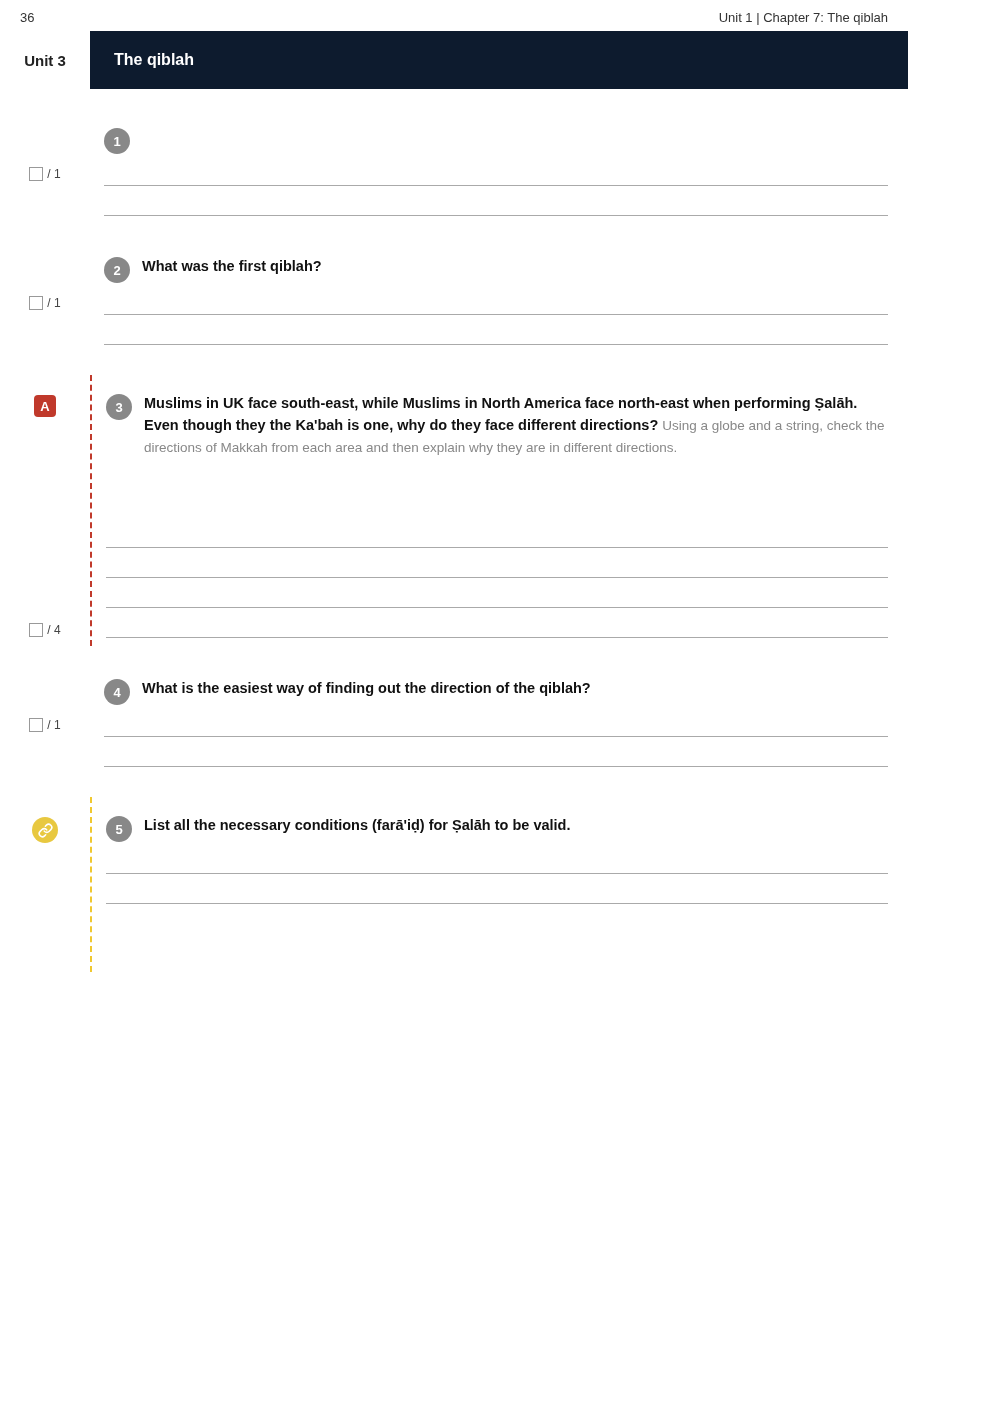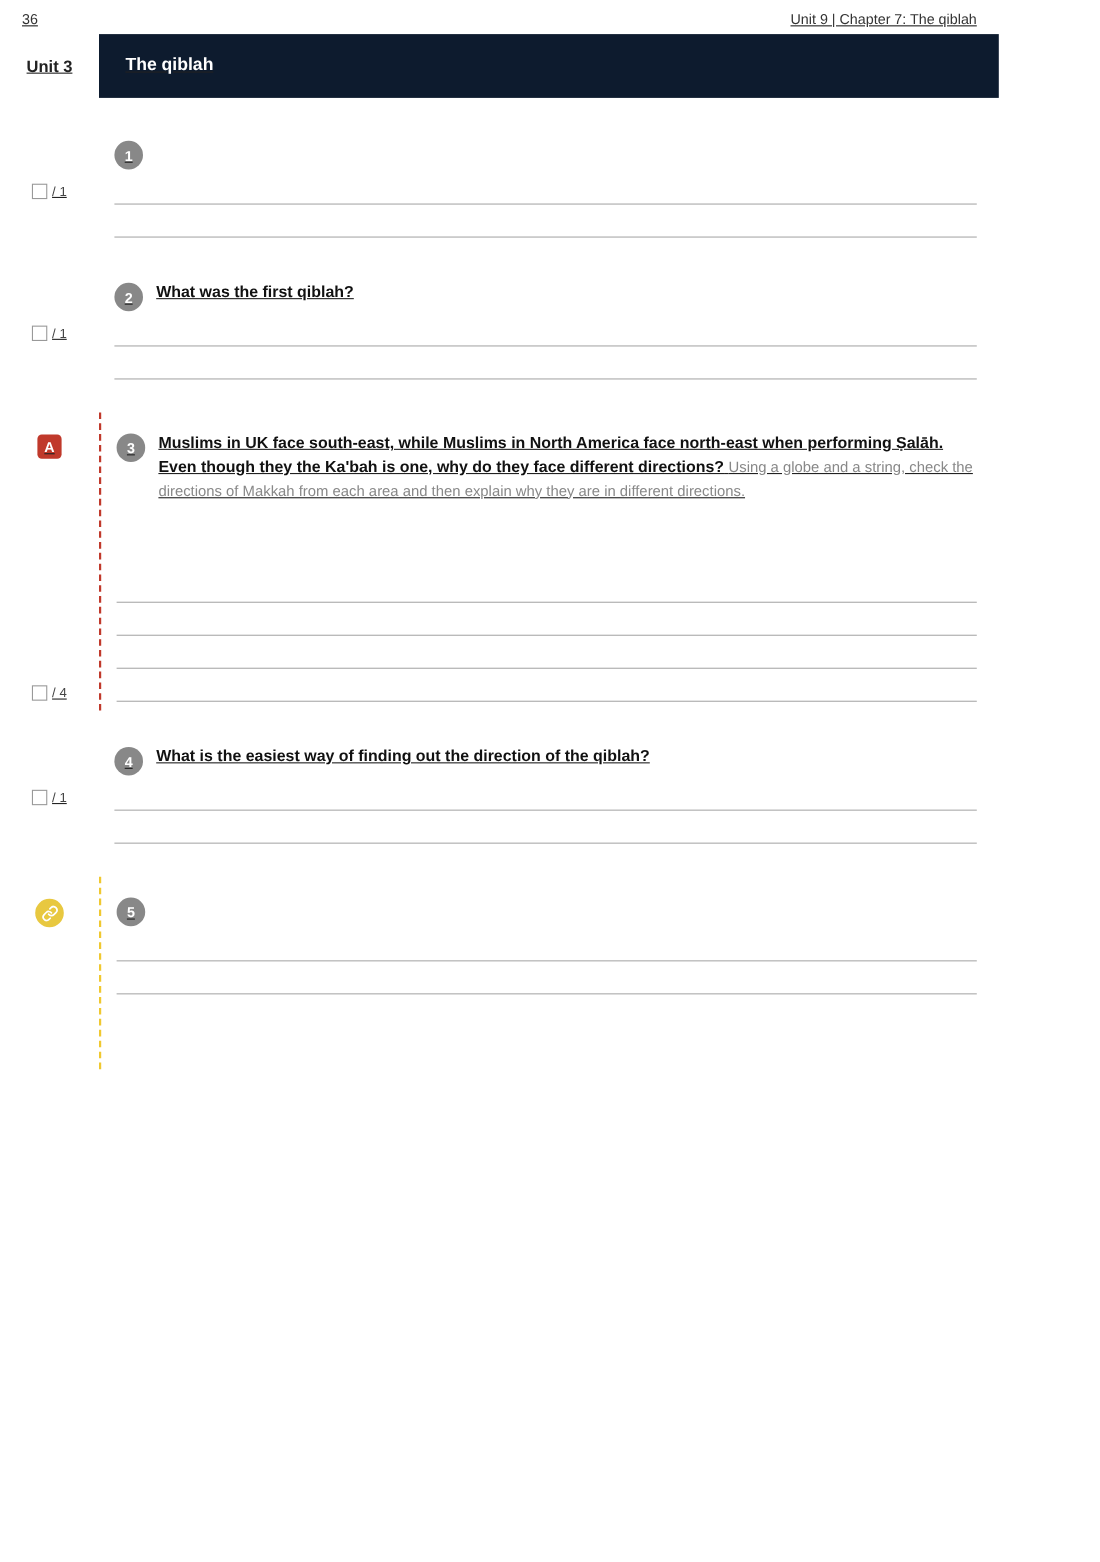--- a/index.html
+++ b/index.html
@@ -16,21 +16,20 @@
       width: 1000px;
       min-height: 1420px;
     }
 
     .page-container {
       width: 908px;
       min-height: 1420px;
       background: #fff;
       position: relative;
       padding: 0;
-      text-decoration: underline;
     }
 
     
     .page-header {
       display: flex;
       justify-content: space-between;
       align-items: center;
       padding: 10px 20px 6px 20px;
       font-size: 13px;
       color: #333;
@@ -182,21 +181,21 @@
       display: inline-block;
     }
   </style>
 </head>
 <body>
 
 <div class="page-container">
 
   <div class="page-header">
     <span>36</span>
-    <span>Unit 9  |  Chapter 7:  The qiblah</span>
+    <span>Unit 1  |  Chapter 7:  The qiblah</span>
   </div>
 
   <div class="unit-header">
     <div class="unit-label">Unit 3</div>
     <div class="chapter-title-banner">
       <span>The qiblah</span>
     </div>
   </div>
 
   <div class="section-wrapper" style="margin-top:20px;">
@@ -293,20 +292,23 @@
           <path d="M10 13a5 5 0 0 0 7.54.54l3-3a5 5 0 0 0-7.07-7.07l-1.72 1.71"></path>
           <path d="M14 11a5 5 0 0 0-7.54-.54l-3 3a5 5 0 0 0 7.07 7.07l1.71-1.71"></path>
         </svg>
       </div>
     </div>
     <div class="section-right with-yellow-border">
       <div class="question-row">
         <div class="question-number-circle">
           <span>5</span>
         </div>
+        <div class="question-text">
+          <span>List all the necessary conditions (farā'iḍ) for Ṣalāh to be valid.</span>
+        </div>
       </div>
       <hr class="answer-line">
       <hr class="answer-line">
       <div style="height: 60px;"></div>
     </div>
   </div>
 
 </div>
 
 </body></html>

